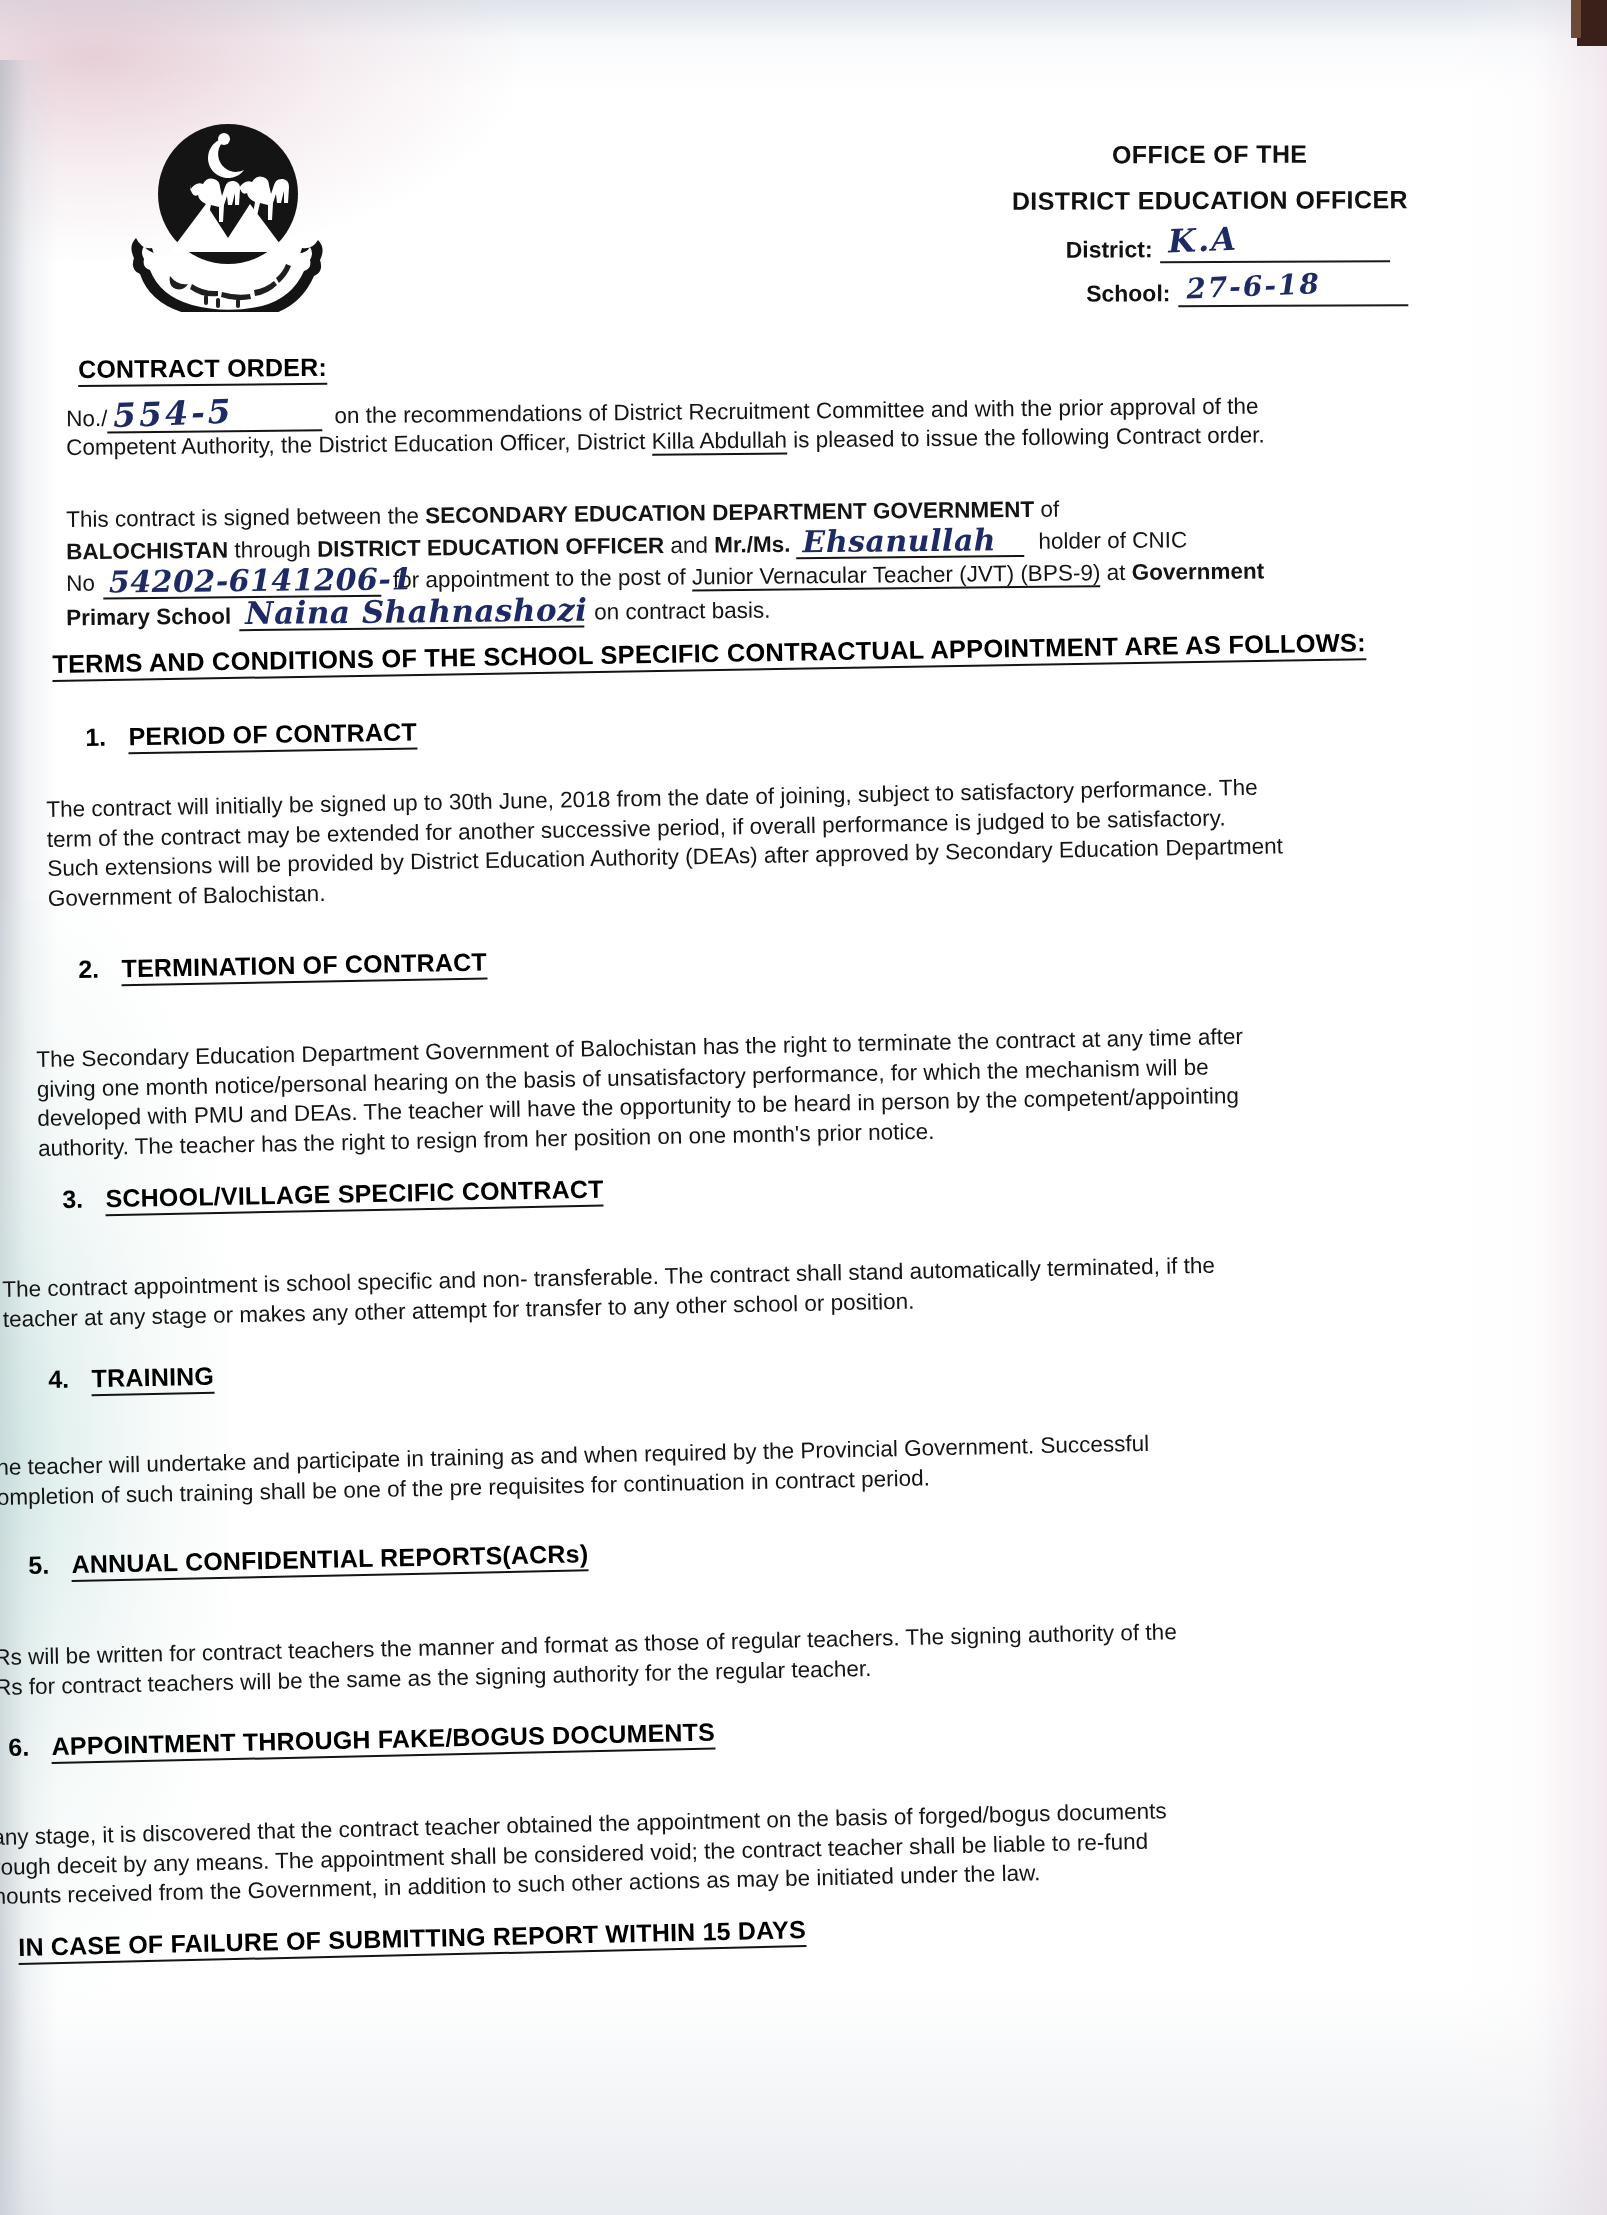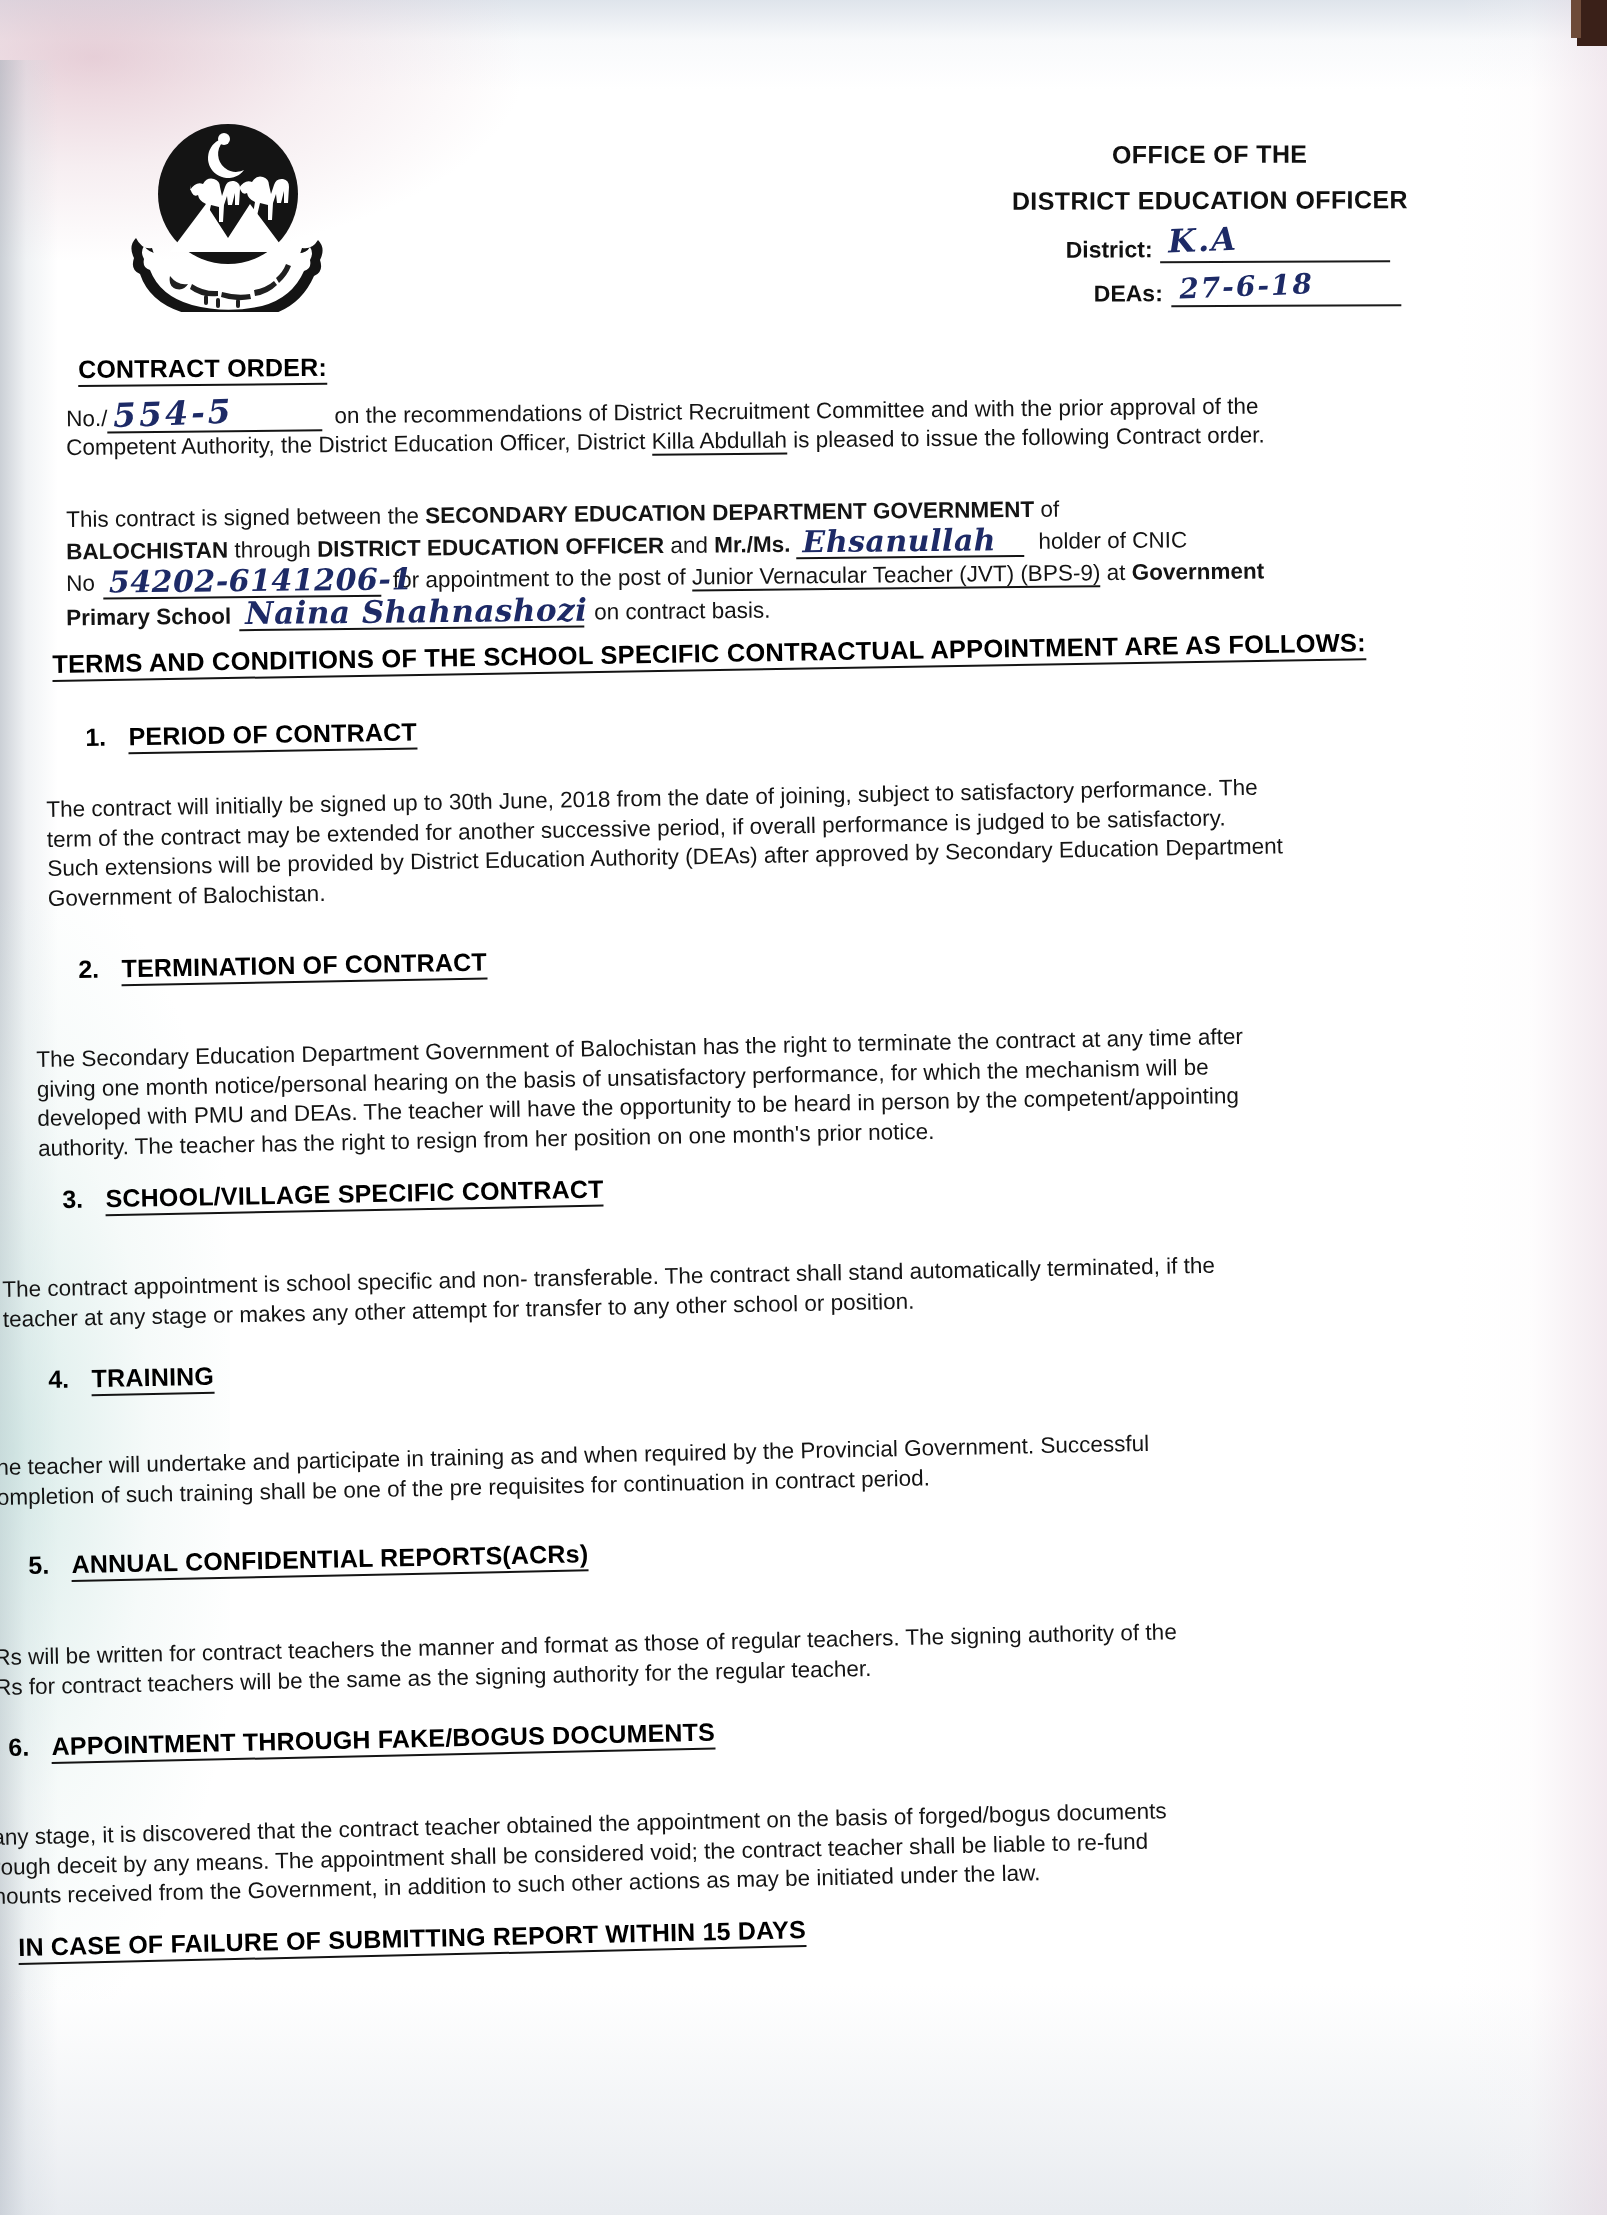--- a/index.html
+++ b/index.html
@@ -197,21 +197,21 @@
   <div class="header">
     <div class="hdr-line1">OFFICE OF THE</div>
     <div class="hdr-line2">DISTRICT EDUCATION OFFICER</div>
     <div class="hdr-field">
       <span class="lbl">District:</span>
       <span class="fill-line">
         <span class="hw">K.A</span>
       </span>
     </div>
     <div class="hdr-field" style="padding-left:38px;">
-      <span class="lbl">DEAs:</span>
+      <span class="lbl">School:</span>
       <span class="fill-line">
         <span class="hw small">27-6-18</span>
       </span>
     </div>
   </div>
 
   <div class="body-wrap">
 
     <div class="sk" style="position:absolute;left:78px;top:0px;transform:rotate(-0.5deg);">
       <span class="sec-title h-underline">CONTRACT ORDER:</span>

